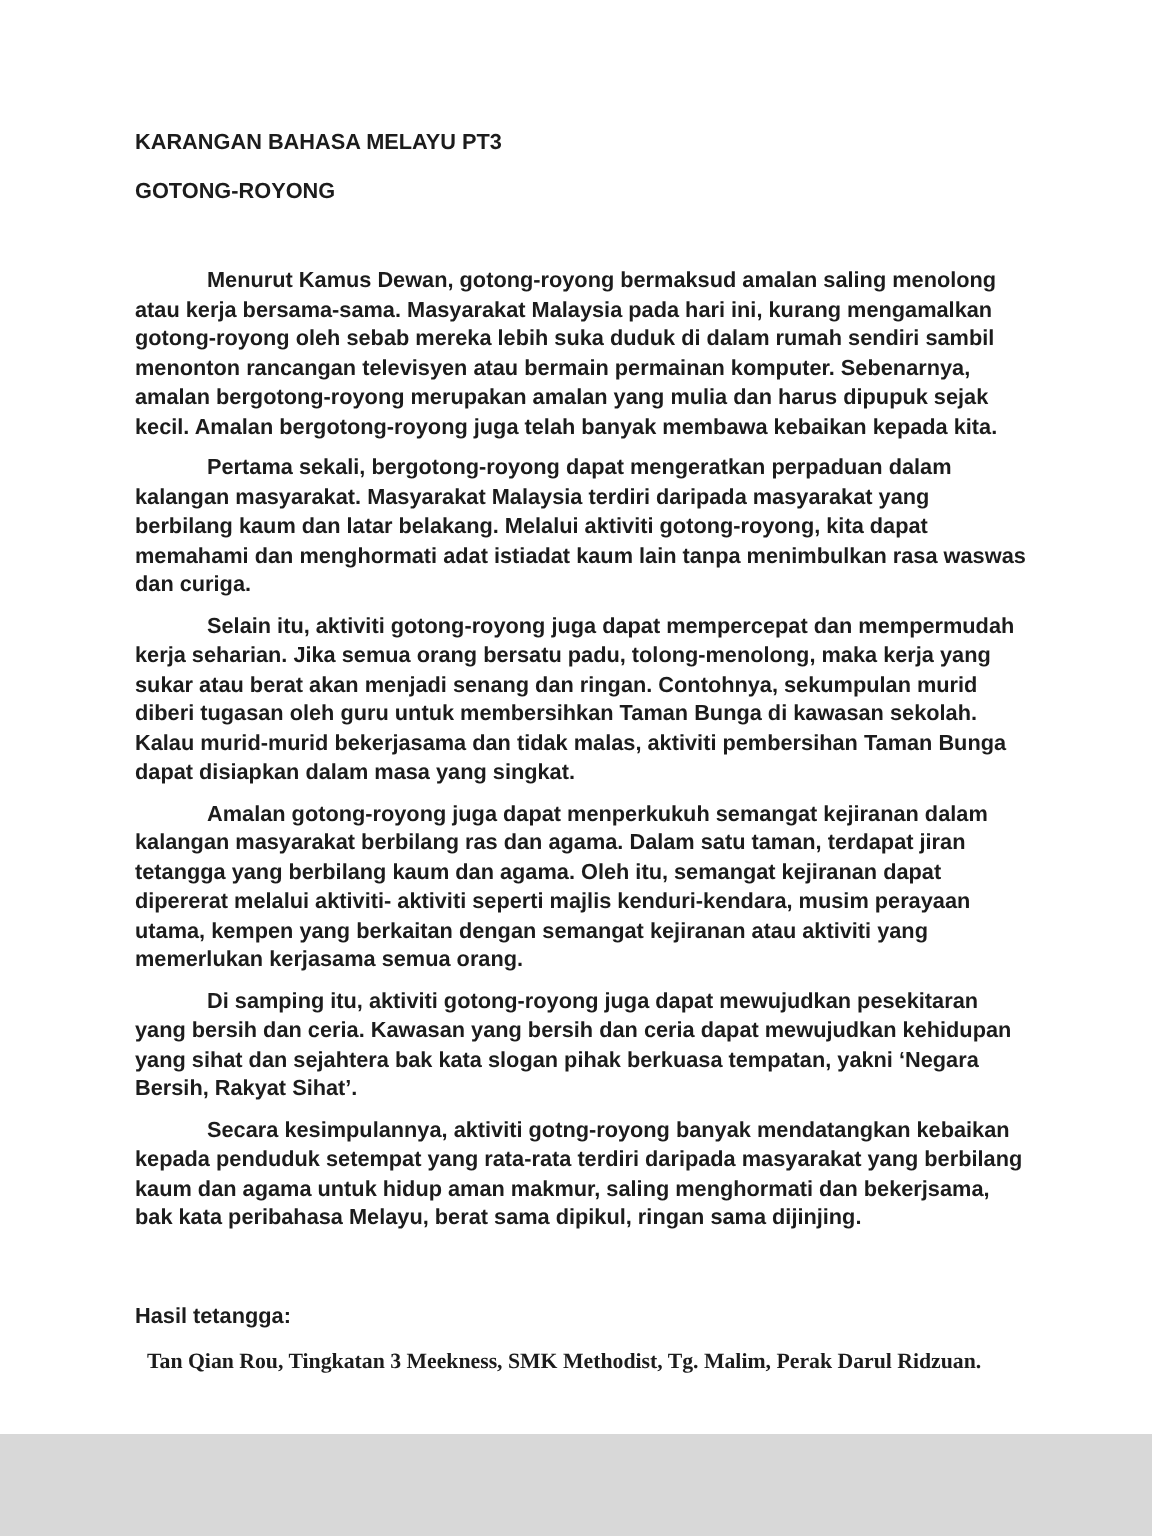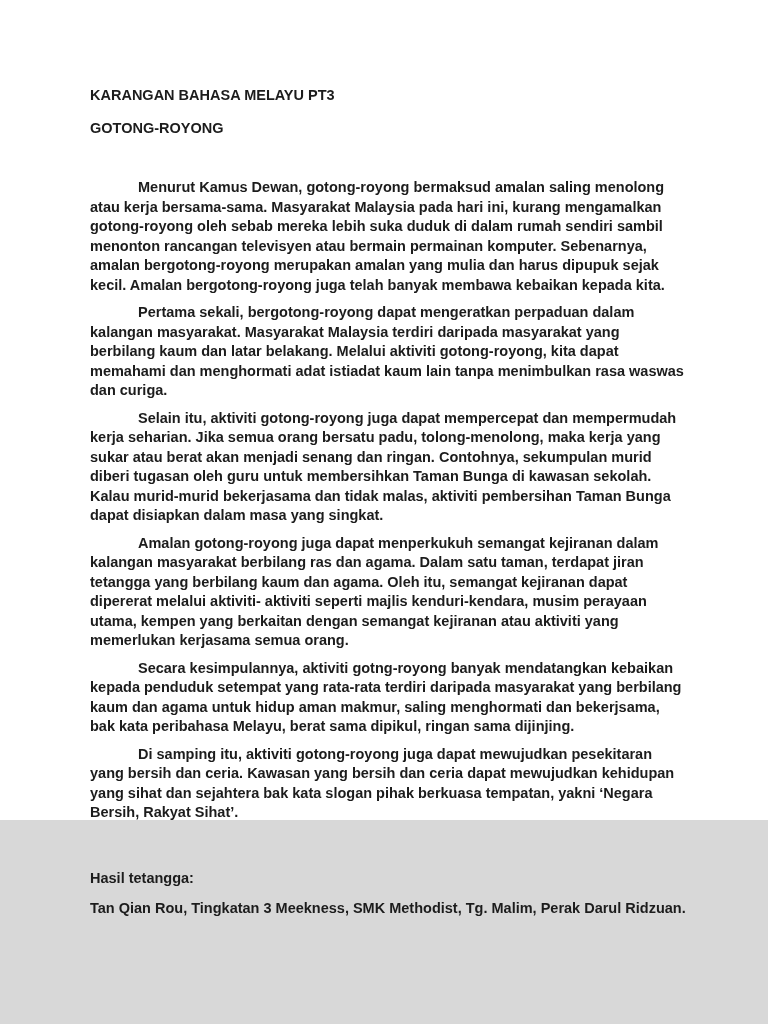--- a/index.html
+++ b/index.html
@@ -10,21 +10,21 @@
     background: #d8d8d8;
     font-family: "Liberation Sans", sans-serif;
   }
   .viewport {
     width: 768px;
     height: 1024px;
     overflow: hidden;
   }
   .paper {
     width: 768px;
-    height: 820px;
+    height: 956px;
     background: #ffffff;
     box-sizing: border-box;
     padding: 86px 78px 0 90px;
     color: #1c1c1c;
     font-size: 14.5px;
     font-weight: 700;
     line-height: 19.5px;
   }
   .doc-title {
     font-size: 14.5px;
@@ -39,22 +39,23 @@
   .body-text p {
     margin: 0 4px 8px 0;
     text-indent: 48px;
     text-align: left;
   }
   .footer-label {
     margin: 46px 0 11px 0;
     text-indent: 0;
   }
   .author-line {
-    margin: 0;
+    margin: 8px;
     text-indent: 0;
+    font-family: Liberation Serif, serif;
   }
   .page-gutter {
     width: 768px;
     height: 68px;
     background: #d8d8d8;
   }
 </style>
 </head>
 <body>
 
@@ -63,22 +64,22 @@
 
     <h1 class="doc-title">KARANGAN BAHASA MELAYU PT3</h1>
 
     <h2 class="doc-subtitle">GOTONG-ROYONG</h2>
 
     <div class="body-text">
       <p>Menurut Kamus Dewan, gotong-royong bermaksud amalan saling menolong atau kerja bersama-sama. Masyarakat Malaysia pada hari ini, kurang mengamalkan gotong-royong oleh sebab mereka lebih suka duduk di dalam rumah sendiri sambil menonton rancangan televisyen atau bermain permainan komputer. Sebenarnya, amalan bergotong-royong merupakan amalan yang mulia dan harus dipupuk sejak kecil. Amalan bergotong-royong juga telah banyak membawa kebaikan kepada kita.</p>
       <p>Pertama sekali, bergotong-royong dapat mengeratkan perpaduan dalam kalangan masyarakat. Masyarakat Malaysia terdiri daripada masyarakat yang berbilang kaum dan latar belakang. Melalui aktiviti gotong-royong, kita dapat memahami dan menghormati adat istiadat kaum lain tanpa menimbulkan rasa waswas dan curiga.</p>
       <p>Selain itu, aktiviti gotong-royong juga dapat mempercepat dan mempermudah kerja seharian. Jika semua orang bersatu padu, tolong-menolong, maka kerja yang sukar atau berat akan menjadi senang dan ringan. Contohnya, sekumpulan murid diberi tugasan oleh guru untuk membersihkan Taman Bunga di kawasan sekolah. Kalau murid-murid bekerjasama dan tidak malas, aktiviti pembersihan Taman Bunga dapat disiapkan dalam masa yang singkat.</p>
       <p>Amalan gotong-royong juga dapat menperkukuh semangat kejiranan dalam kalangan masyarakat berbilang ras dan agama. Dalam satu taman, terdapat jiran tetangga yang berbilang kaum dan agama. Oleh itu, semangat kejiranan dapat dipererat melalui aktiviti- aktiviti seperti majlis kenduri-kendara, musim perayaan utama, kempen yang berkaitan dengan semangat kejiranan atau aktiviti yang memerlukan kerjasama semua orang.</p>
+      <p>Di samping itu, aktiviti gotong-royong juga dapat mewujudkan pesekitaran yang bersih dan ceria. Kawasan yang bersih dan ceria dapat mewujudkan kehidupan yang sihat dan sejahtera bak kata slogan pihak berkuasa tempatan, yakni ‘Negara Bersih, Rakyat Sihat’.</p>
       <p>Secara kesimpulannya, aktiviti gotng-royong banyak mendatangkan kebaikan kepada penduduk setempat yang rata-rata terdiri daripada masyarakat yang berbilang kaum dan agama untuk hidup aman makmur, saling menghormati dan bekerjsama, bak kata peribahasa Melayu, berat sama dipikul, ringan sama dijinjing.</p>
-      <p>Di samping itu, aktiviti gotong-royong juga dapat mewujudkan pesekitaran yang bersih dan ceria. Kawasan yang bersih dan ceria dapat mewujudkan kehidupan yang sihat dan sejahtera bak kata slogan pihak berkuasa tempatan, yakni ‘Negara Bersih, Rakyat Sihat’.</p>
     </div>
 
     <p class="footer-label">Hasil tetangga:</p>
 
     <p class="author-line">Tan Qian Rou, Tingkatan 3 Meekness, SMK Methodist, Tg. Malim, Perak Darul Ridzuan.</p>
 
   </div>
   <div class="page-gutter"></div>
 </div>
 

